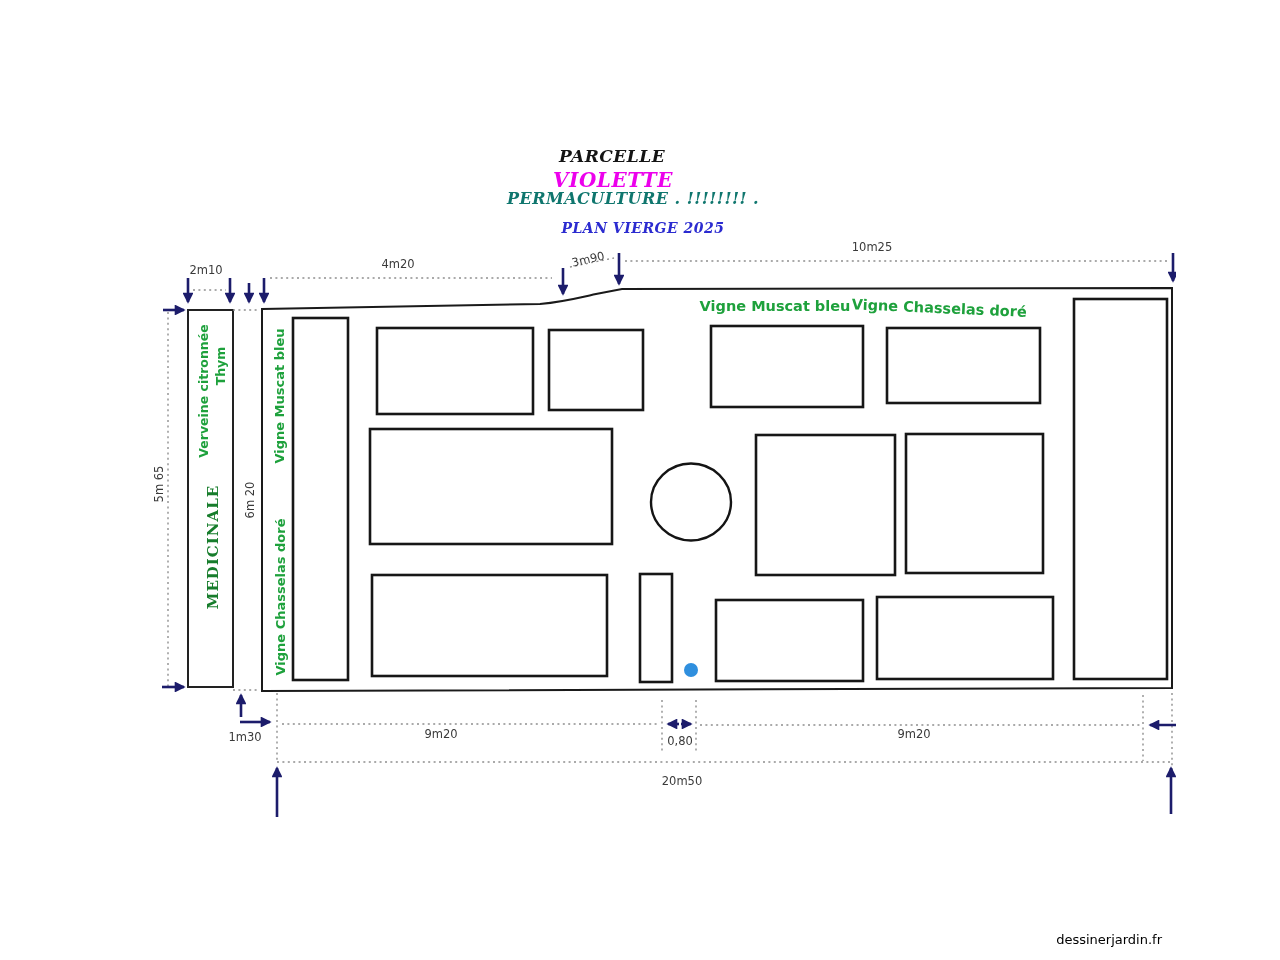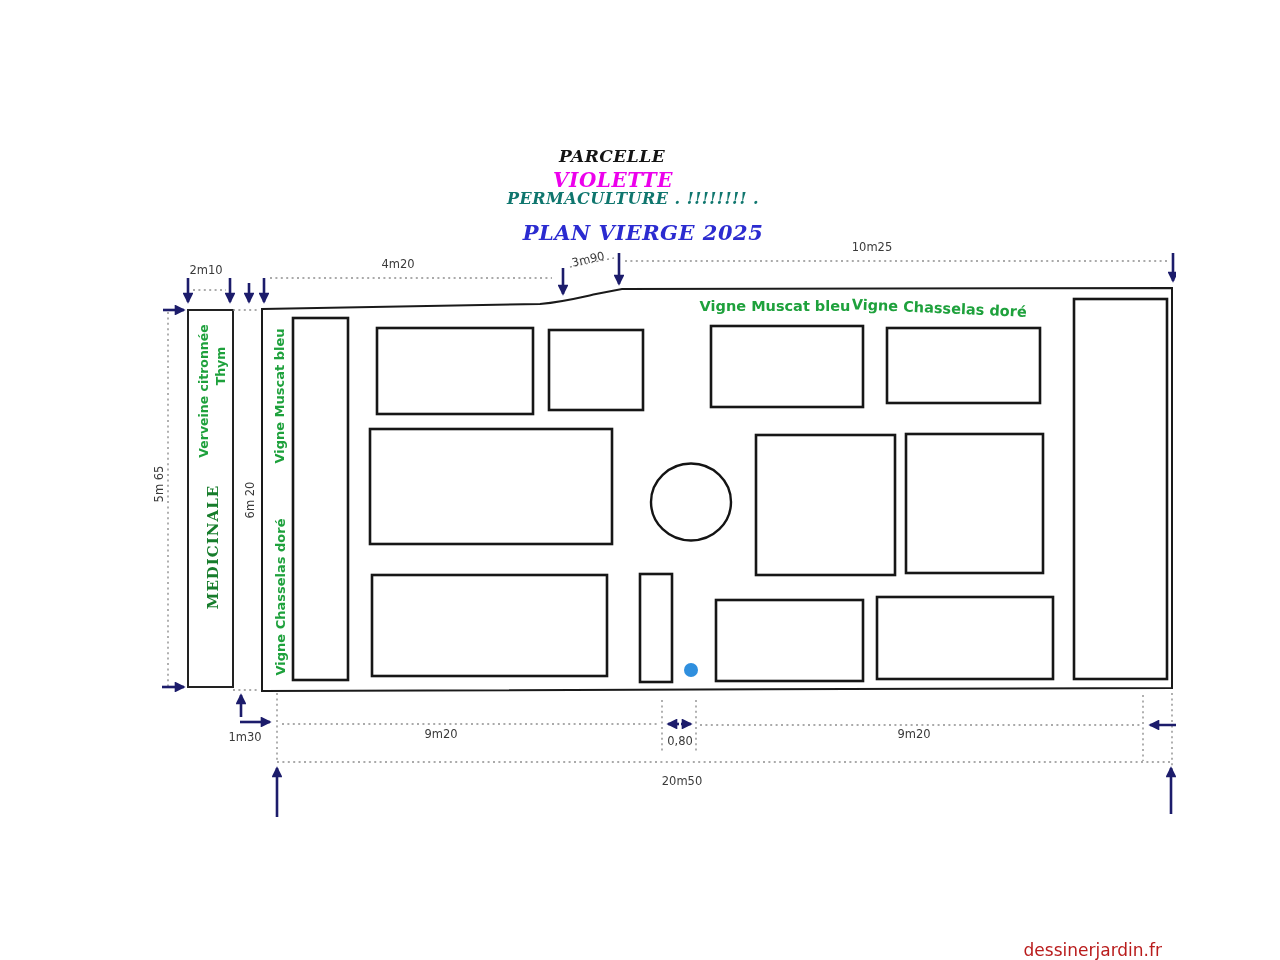--- a/index.html
+++ b/index.html
@@ -3,22 +3,22 @@
 <meta charset="utf-8">
 <style>
   html,body{margin:0;padding:0;background:#fff;}
   #stage{position:relative;width:1176px;height:960px;background:#fff;overflow:hidden;
          font-family:"DejaVu Sans",sans-serif;}
   .ttl{position:absolute;white-space:nowrap;transform:translateX(-50%);
        font-family:"DejaVu Serif",serif;font-style:italic;font-weight:bold;}
   #t-parcelle{left:612px;top:146px;font-size:17px;color:#141414;letter-spacing:.5px;}
   #t-violette{left:613px;top:168px;font-size:20px;color:#ec00ec;letter-spacing:.5px;}
   #t-permaculture{left:633px;top:189px;font-size:16px;color:#0f766e;letter-spacing:.5px;}
-  #t-planvierge{left:643px;top:220px;font-size:21px;color:#2b2bd0;letter-spacing:.5px;}
-  #watermark{position:absolute;right:14px;top:932px;font-size:17px;color:#b91c1c;margin-top:8px;}
+  #t-planvierge{left:643px;top:220px;font-size:14px;color:#2b2bd0;letter-spacing:.5px;}
+  #watermark{position:absolute;right:14px;top:932px;font-size:13px;color:#000000;}
   svg{position:absolute;left:0;top:0;}
   .bed{fill:#ffffff;stroke:#161616;stroke-width:2.6px;}
   .boundary{fill:#ffffff;stroke:#1a1a1a;stroke-width:2px;}
   .medbox{fill:#ffffff;stroke:#222;stroke-width:2px;}
   .dot{stroke:#8f8f8f;stroke-width:1.4px;stroke-dasharray:2 3.4;fill:none;}
   .arr{stroke:#1c1c6b;stroke-width:2.6px;fill:none;}
   .dim{font-family:"DejaVu Sans",sans-serif;font-size:11.5px;fill:#3a3a3a;text-anchor:middle;}
   .grn{font-family:"DejaVu Sans",sans-serif;font-weight:bold;fill:#1ea13c;text-anchor:middle;}
   .grn-sm{font-size:13px;}
   .grn-h{font-size:14.5px;}

